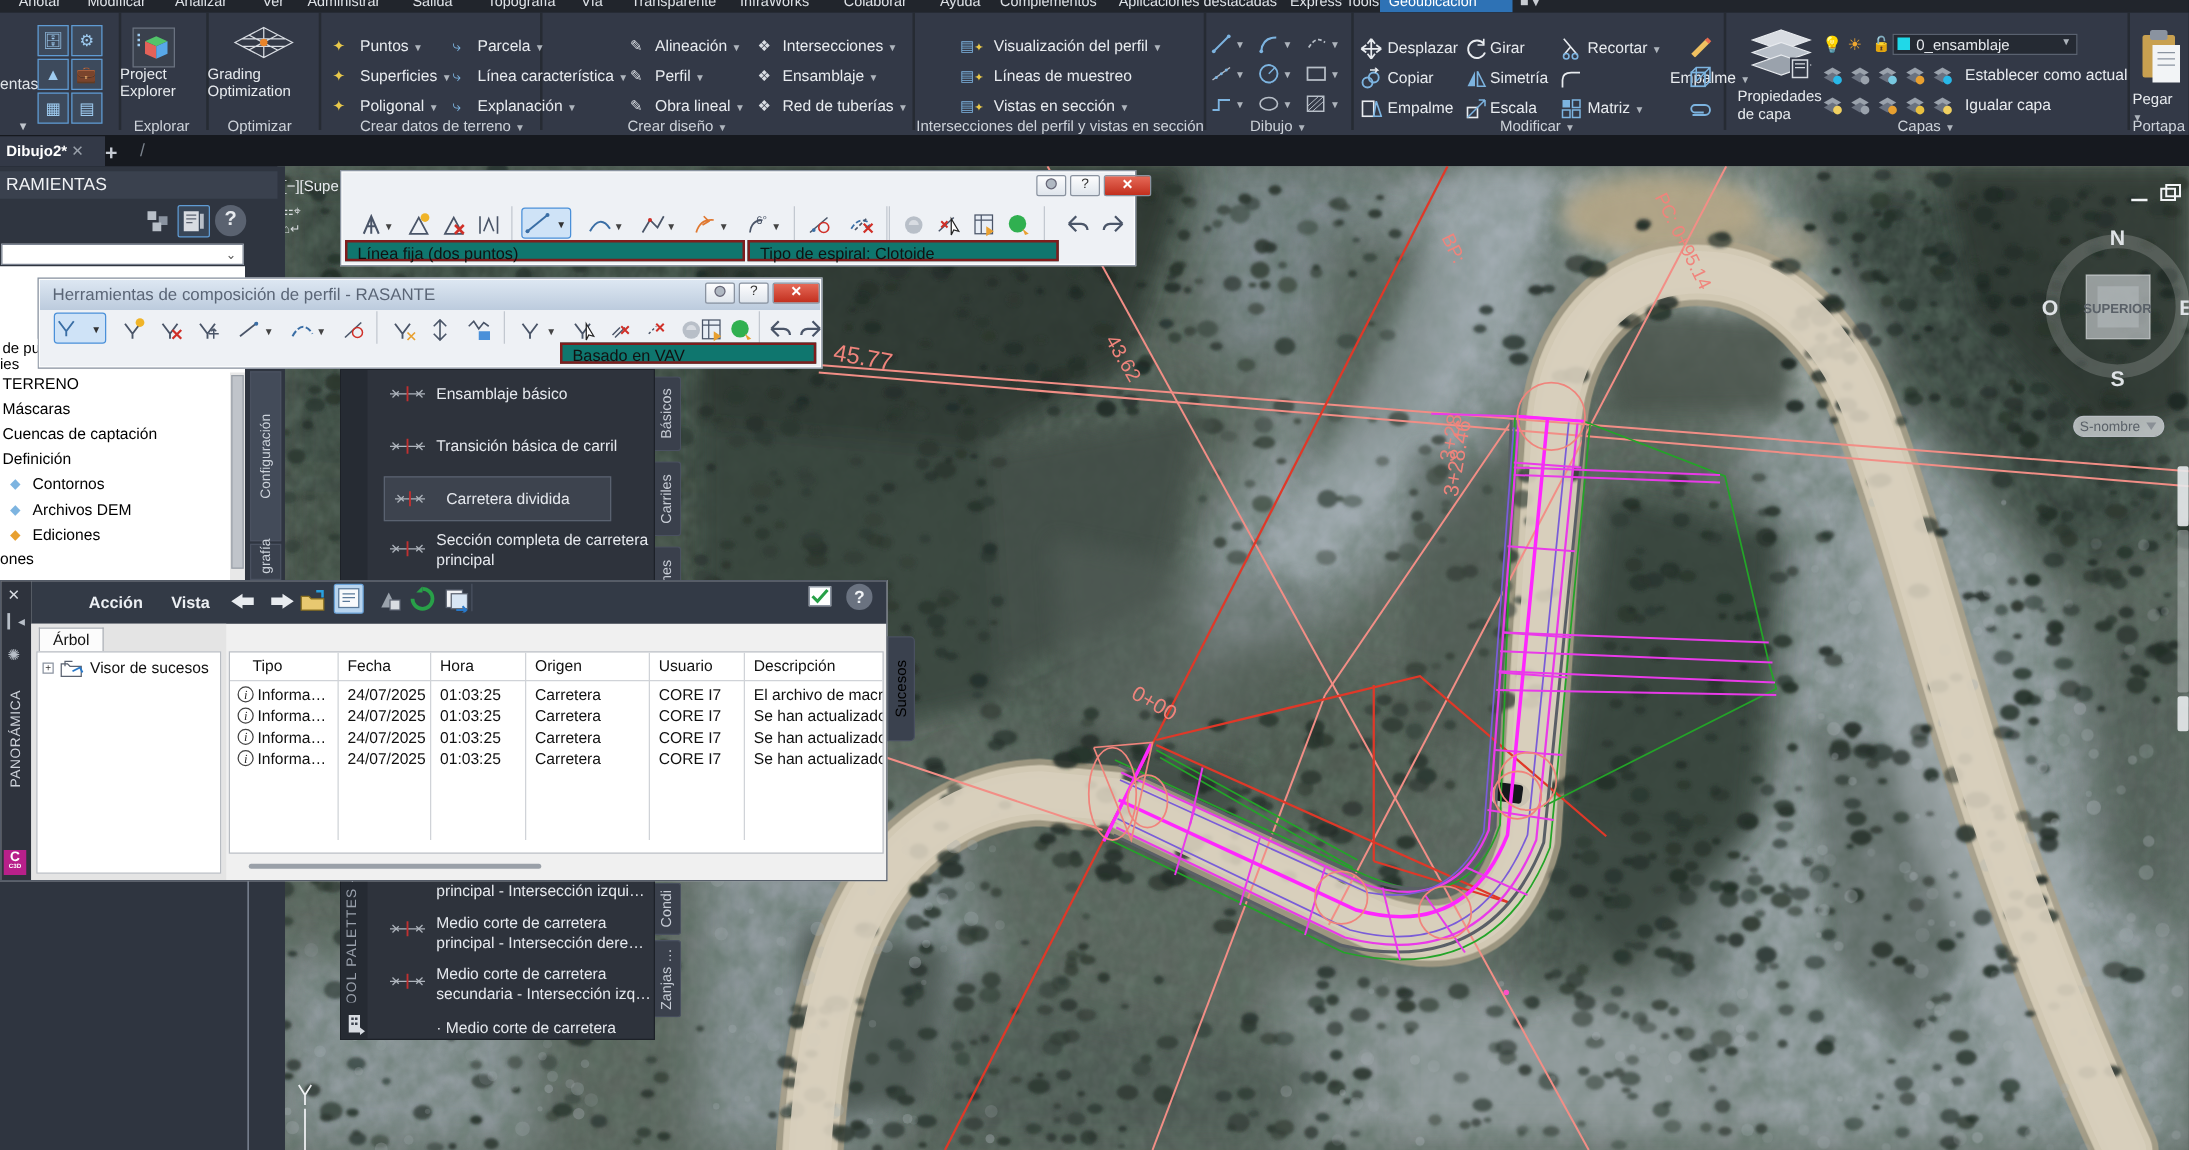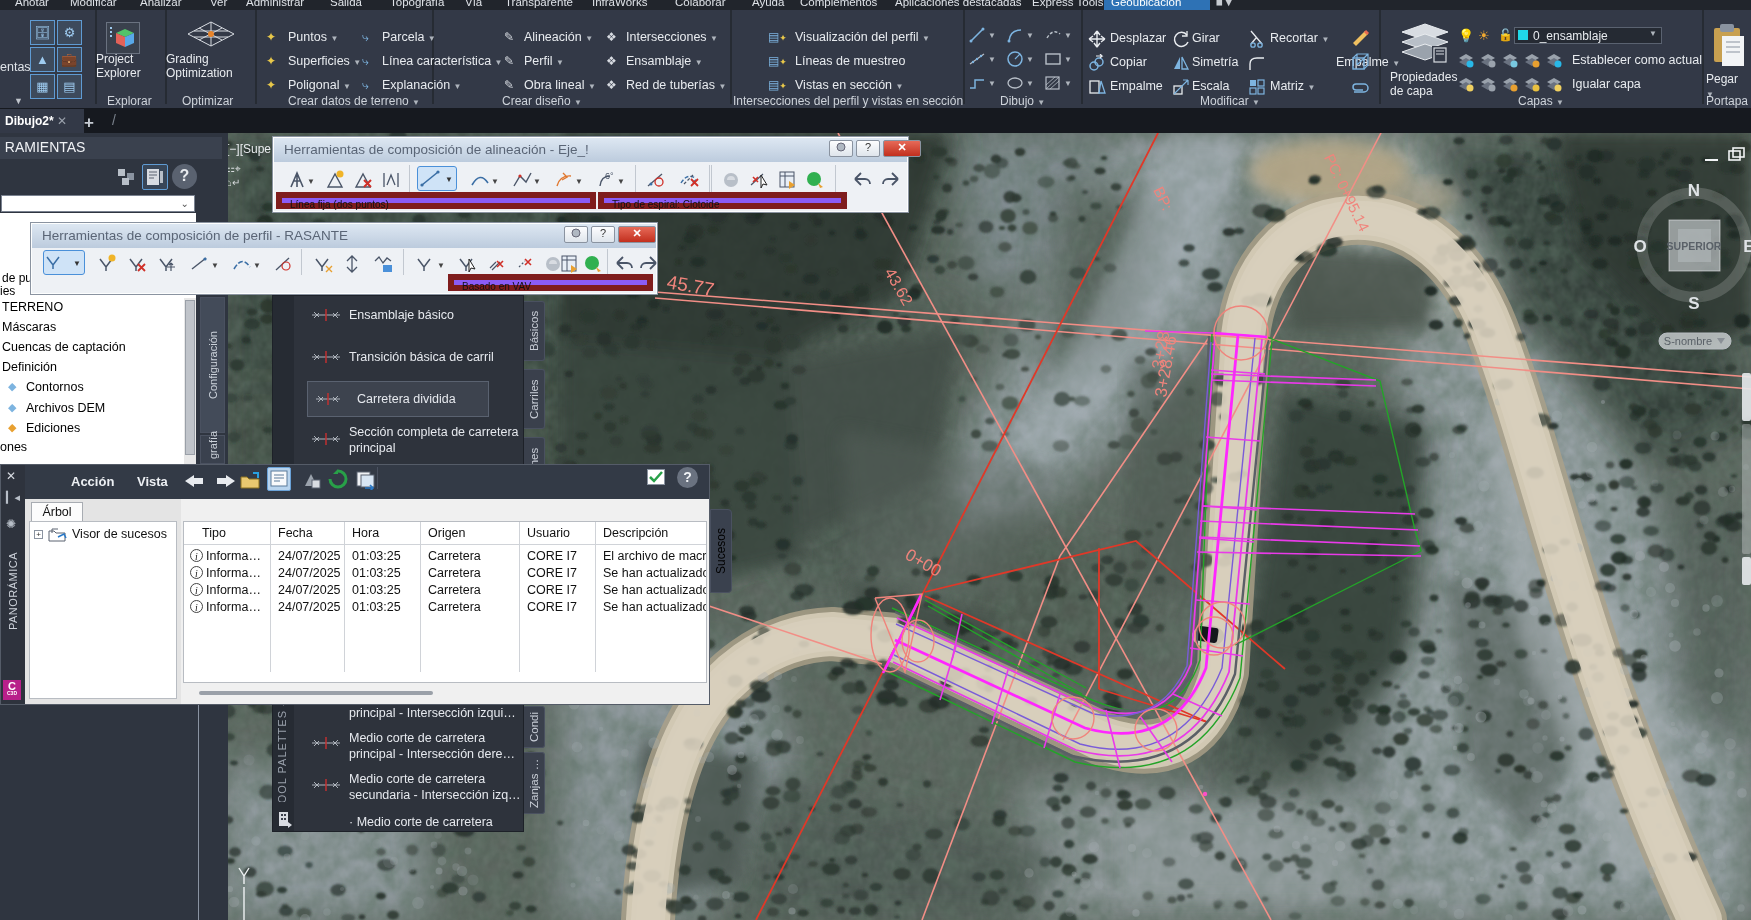--- a/index.html
+++ b/index.html
@@ -38,21 +38,21 @@
 
 #evw{left:0;top:464px;width:710px;height:241px;background:#f0f0f0;border:1px solid #555c68}
 #evstrip{position:absolute;left:0;top:0;width:24px;height:239px;background:#2e333d;color:#c9ced7}
 #evhead{position:absolute;left:24px;top:0;width:684px;height:34px;background:#333a46;color:#eceff3;font-size:13px;font-weight:bold}
 .ev-white{position:absolute;background:#fff;border:1px solid #b8bcc2}
 .ecol{position:absolute;top:0;font-size:12.5px;color:#111;padding-top:4px}
 .erow{position:absolute;font-size:12.5px;color:#111;white-space:nowrap}
 
 .ftb{position:absolute;background:#eef1f5;border:1px solid #8a93a0;box-shadow:0 0 0 1px #fdfefe inset}
 .ftb .tbar{position:absolute;left:1px;top:1px;right:1px;height:24px;background:linear-gradient(#dde7f2,#bccbdd);color:#5a6576;font-size:13.5px;padding:4px 0 0 10px}
-.ftb .stat{position:absolute;left:3px;bottom:3px;background:#8b5cf6;border:6px solid #7f1d1d;font-size:10px;color:#111;padding:1px 0 0 8px;height:17px}
+.ftb .stat{position:absolute;left:3px;bottom:3px;background:#0f766e;border:2px solid #7f1d1d;font-size:13px;color:#111;padding:1px 0 0 8px;height:17px}
 .tbtn{position:absolute;top:3px;width:24px;height:17px;border:1px solid #8a93a0;border-radius:2px;font-size:11px;text-align:center;color:#333;background:linear-gradient(#fdfdfe,#dfe5ec)}
 .xbtn{background:linear-gradient(#e66a58,#c22f1e)!important;color:#fff!important;font-weight:bold;width:38px!important}
 </style></head>
 <body>
 <div id="app">
 <div id="menubar" class="abs">
       <div id="geotab"></div>
 <span class="mi" style="left:15px">Anotar</span>
 <span class="mi" style="left:70px">Modificar</span>
 <span class="mi" style="left:140px">Analizar</span>
@@ -2569,21 +2569,20 @@
         <div class="erow" style="left:419px;top:78px">Se han actualizado los su</div>
       </div>
 <div style="position:absolute;left:182px;top:222px;width:524px;height:13px;background:#f0f0f0">
         <div style="position:absolute;left:16px;top:4px;width:234px;height:4px;background:#9aa0a8;border-radius:2px"></div>
       </div>
 <div style="position:absolute;left:709px;top:44px;width:22px;height:84px;background:#3a414e;border:1px solid #4a5160;border-radius:0 4px 4px 0">
         <span class="vtxt" style="font-size:12px">Sucesos</span>
       </div>
     </div>
 <div id="tb-eje" class="ftb" style="left:272px;top:136px;width:637px;height:77px">
-      <div class="tbar">Herramientas de composición de alineación - Eje_!</div>
 <div class="tbtn " style="left:556px"><svg width="14" height="12">
           <circle cx="7" cy="6" r="4" fill="#b0b8c2" stroke="#667"></circle>
         </svg></div>
 <div class="tbtn " style="left:583px">?</div>
 <div class="tbtn xbtn" style="left:610px">✕</div>
 <svg style="position:absolute;left:14px;top:32px" width="22" height="22">
         <path d="M10 18 L10 4 M4 18 L10 4 L16 18 M6 12 L14 12" stroke="#4a5568" fill="none" stroke-width="1.6"></path>
       </svg>
 <div style="position:absolute;left:34px;top:40px;font-size:8px;color:#444">▼</div>
 <svg style="position:absolute;left:52px;top:32px" width="22" height="22">

